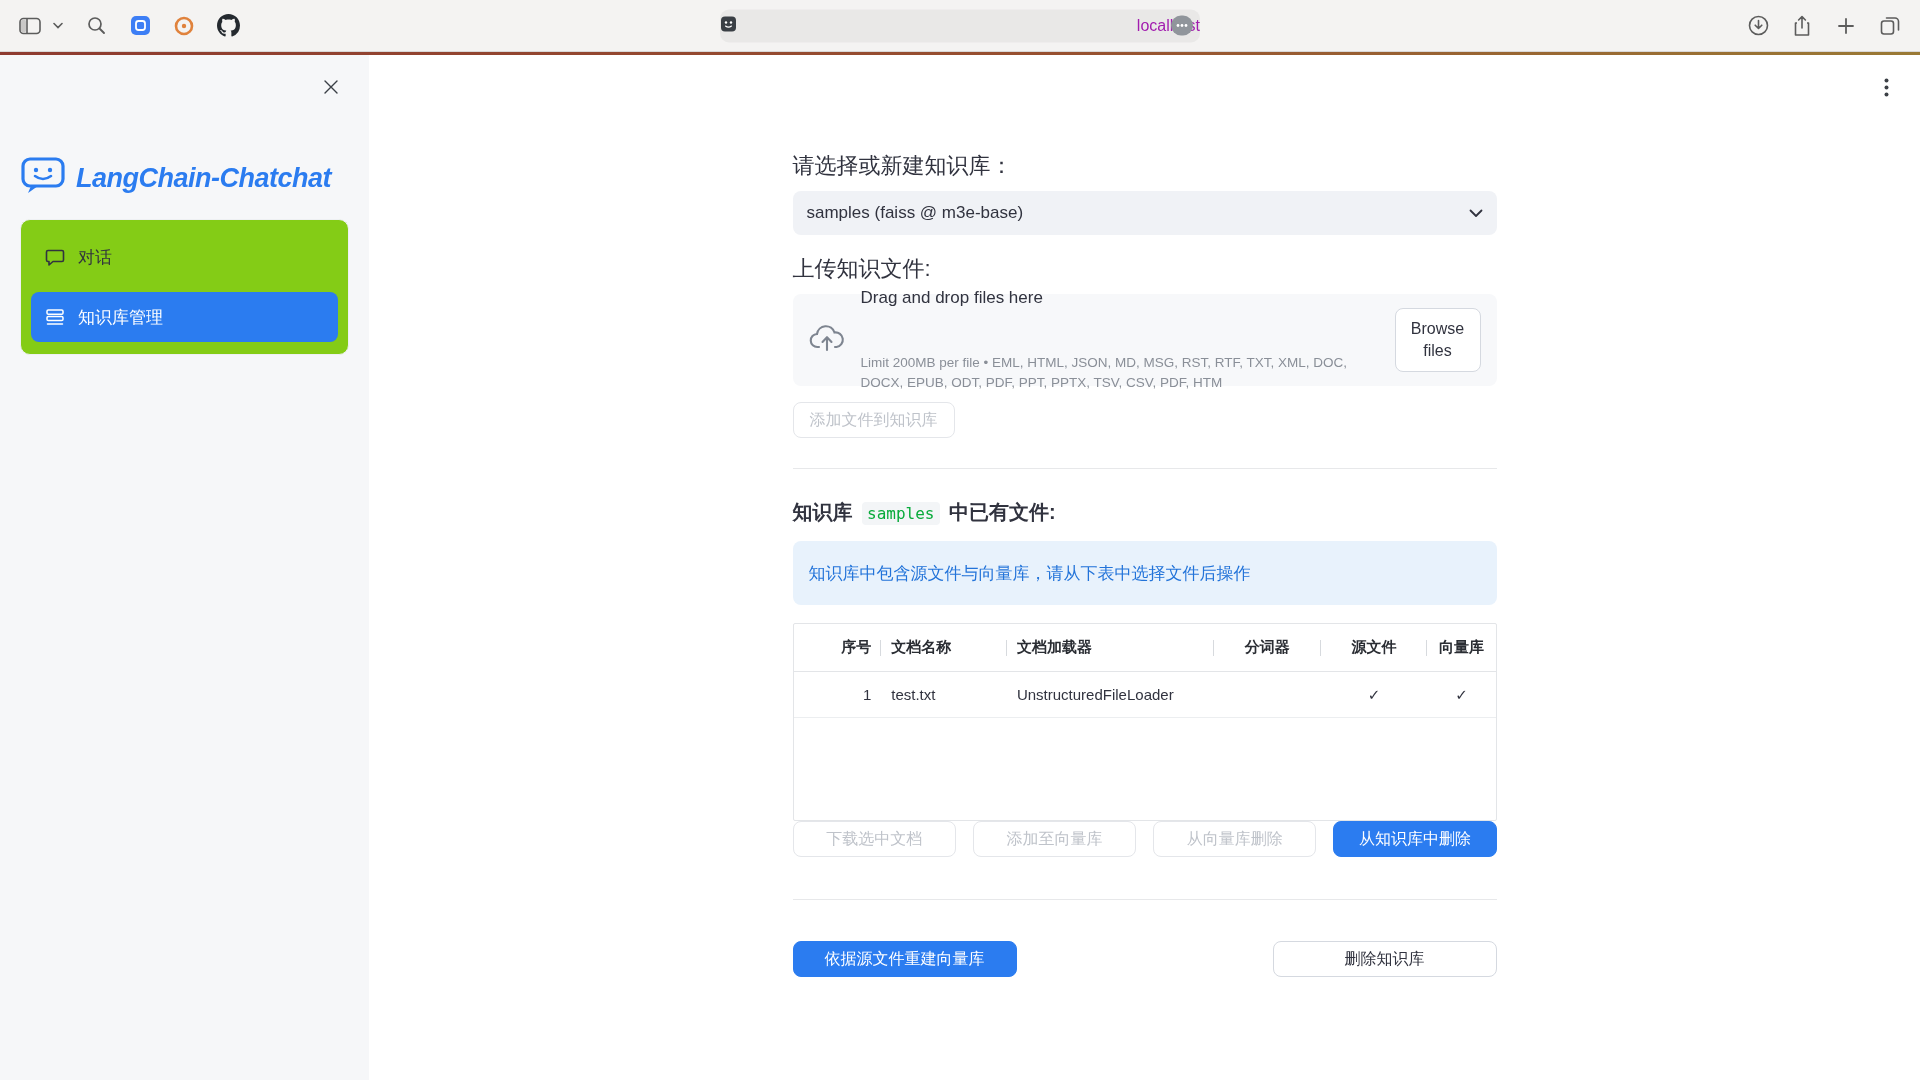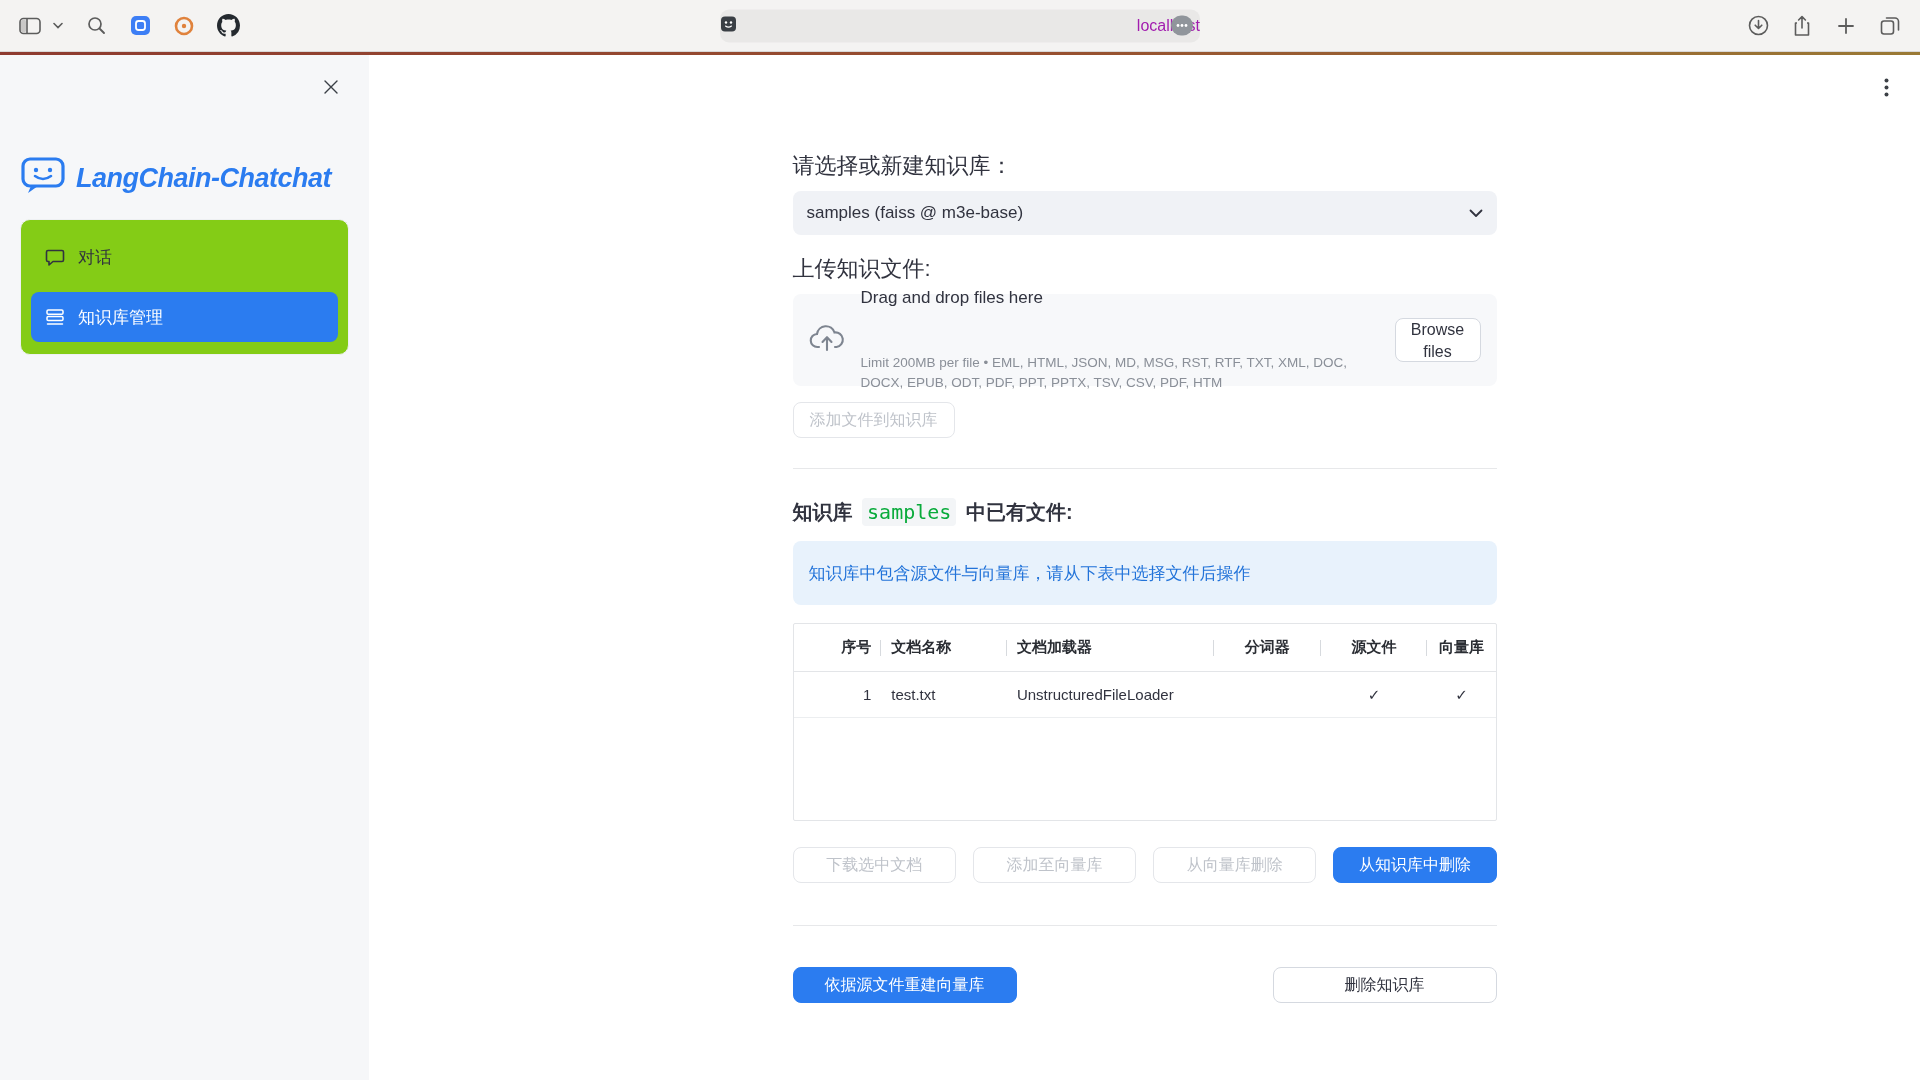--- a/index.html
+++ b/index.html
@@ -155,38 +155,38 @@
     height: 36px;
     border-radius: 8px;
     background: #ffffff;
     border: 1px solid #d5d9e0;
     color: #31333f;
     padding: 0 16px;
     cursor: pointer;
   }
   .btn.browse {
     width: 86px;
-    height: 44px;
+    height: 64px;
     line-height: 1.35;
     padding: 0 8px;
     white-space: normal;
   }
   .btn.disabled { color: #bfc3ca; border-color: #e4e6ea; cursor: default; }
   .btn.primary { background: #2b7cf0; border-color: #2b7cf0; color: #ffffff; }
 
   .add-btn-wrap { margin-top: 16px; }
 
   hr.sep { border: none; border-top: 1px solid #e7e8ea; }
   hr.sep.first { margin: 30px 0; }
   hr.sep.second { margin: 42px 0 41px; }
 
   .heading { font-size: 20px; font-weight: 700; margin-top: 14px; color: #31333f; }
   .heading code {
     font-family: "DejaVu Sans Mono", "Liberation Mono", monospace;
-    font-size: 20px;
+    font-size: 16px;
     color: #09ab3b;
     background: #f3f5f7;
     border-radius: 4px;
     padding: 2px 5px;
     margin: 0 4px;
     font-weight: 400;
   }
 
   .info {
     margin-top: 15px;
@@ -231,21 +231,21 @@
     width: 1px; height: 16px;
     background: #d7dade;
   }
   .c0 { width: 12.5%; justify-content: flex-end; text-align: right; }
   .c1 { width: 17.9%; }
   .c2 { width: 29.5%; }
   .c3 { width: 15.2%; justify-content: center; text-align: right; }
   .c4 { width: 15.2%; justify-content: center; text-align: center; }
   .c5 { width: 9.7%;  justify-content: center; text-align: center; }
 
-  .actions { margin-top: 26px; display: flex; gap: 17px; justify-content: space-between; }
+  .actions { display: flex; gap: 17px; justify-content: space-between; }
   .actions .btn { flex: 1; padding: 0; }
 
   .bottom-actions { display: flex; justify-content: space-between; }
   .bottom-actions .btn { width: 224px; }
 </style>
 </head>
 <body>
 
 <div class="toolbar">
   <div class="tb-group left">

